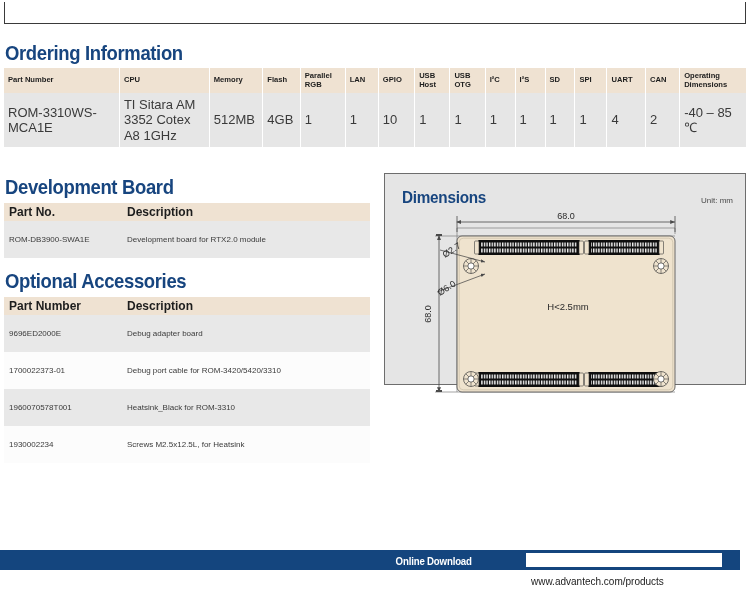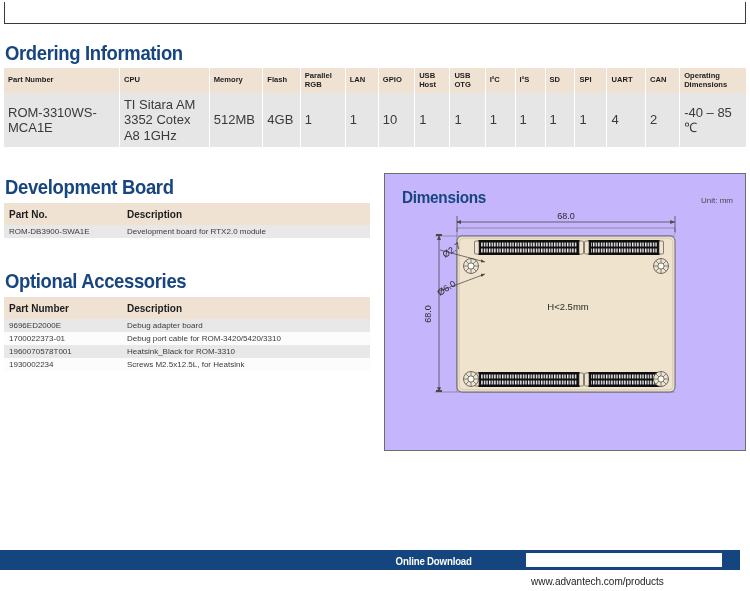--- a/index.html
+++ b/index.html
@@ -79,41 +79,41 @@
     position: absolute;
     border-collapse: collapse;
     font-size: 8px;
     width: 366px;
   }
   table.mini th {
     background: #EFE2D2;
     font-weight: bold;
     text-align: left;
     padding: 2px 5px;
-    font-size: 10px;
+    font-size: 12px;
     color: #1d1d1d;
-    height: 22px;
+    height: 15px;
   }
   table.mini td {
-    padding: 2px 5px;
+    padding: 14px 5px;
     font-size: 8px;
     color: #3a3a3a;
     height: 13px;
   }
   table.mini tr.alt td { background: #E8E8E8; }
   table.mini tr.norm td { background: #FCFCFC; }
   .c-part { width: 118px; }
 
   
   #dim-panel {
     position: absolute;
     left: 384px; top: 173px;
-    width: 362px; height: 278px;
+    width: 362px; height: 212px;
     border: 1px solid #6d6d6d;
-    background: #c4b5fd;
+    background: #e5e5e5;
   }
   #dim-head {
     position: absolute;
     left: 17px; top: 14px;
     color: #17457F;
     font-weight: bold;
     font-size: 17px;
     letter-spacing: -0.3px;
     transform: scaleX(0.9);
     transform-origin: left center;

